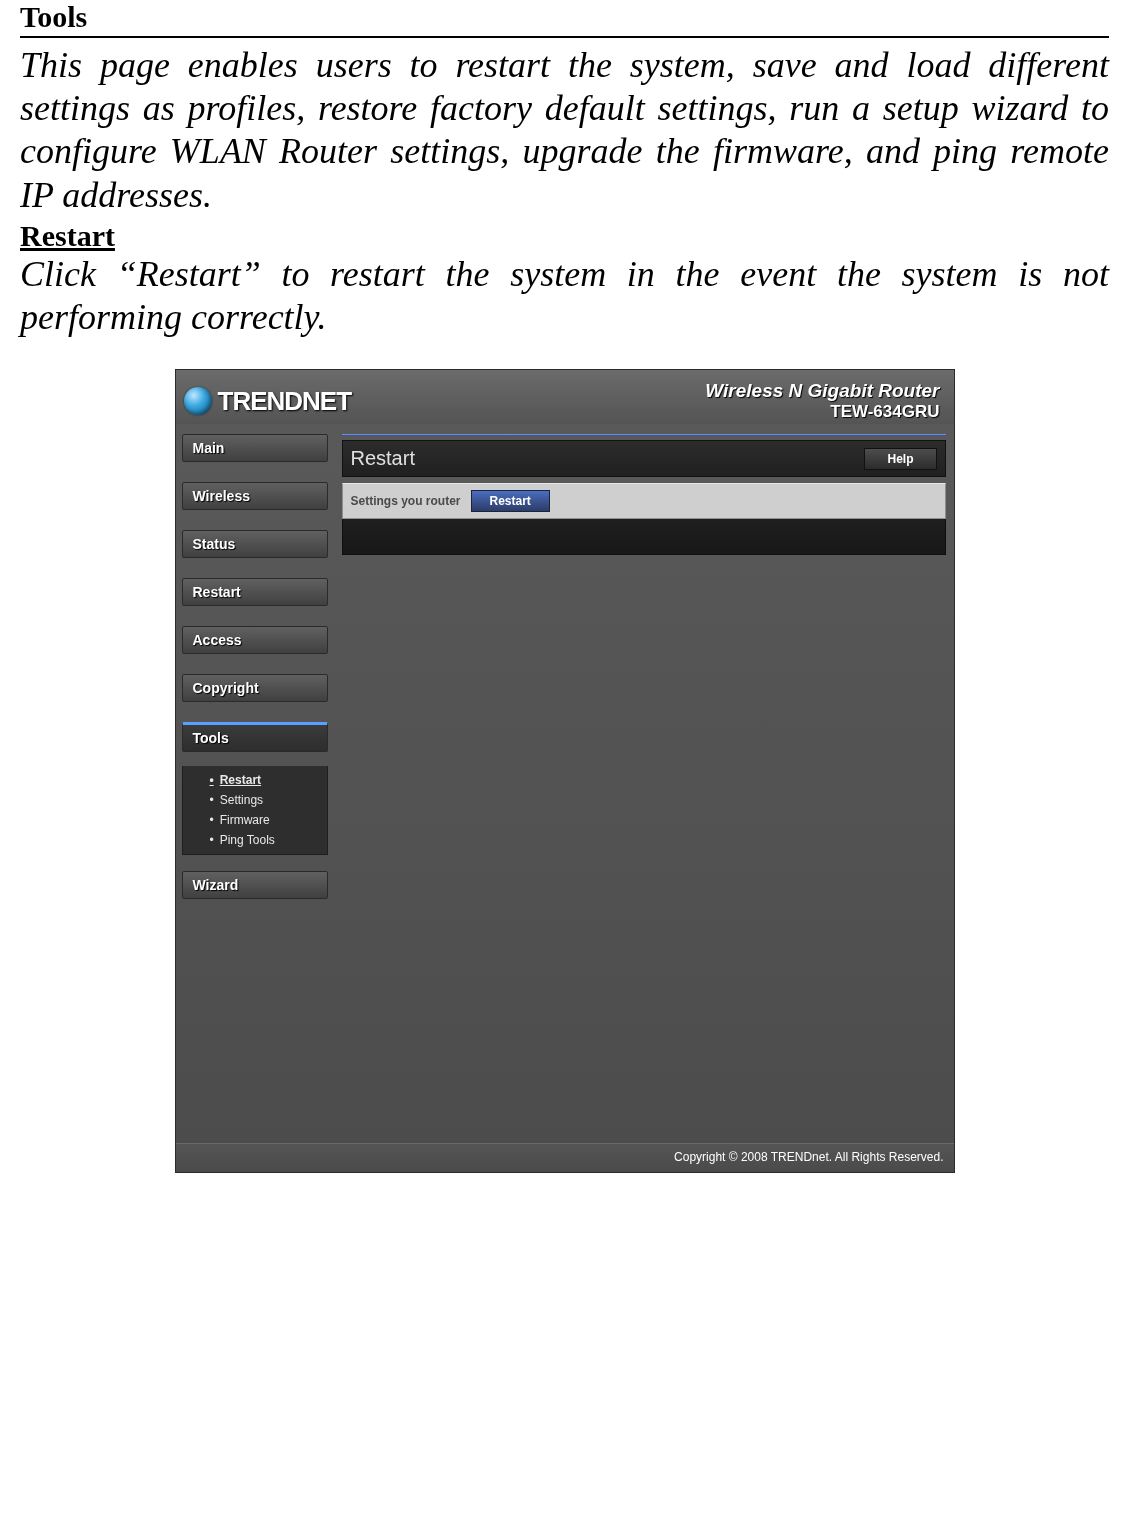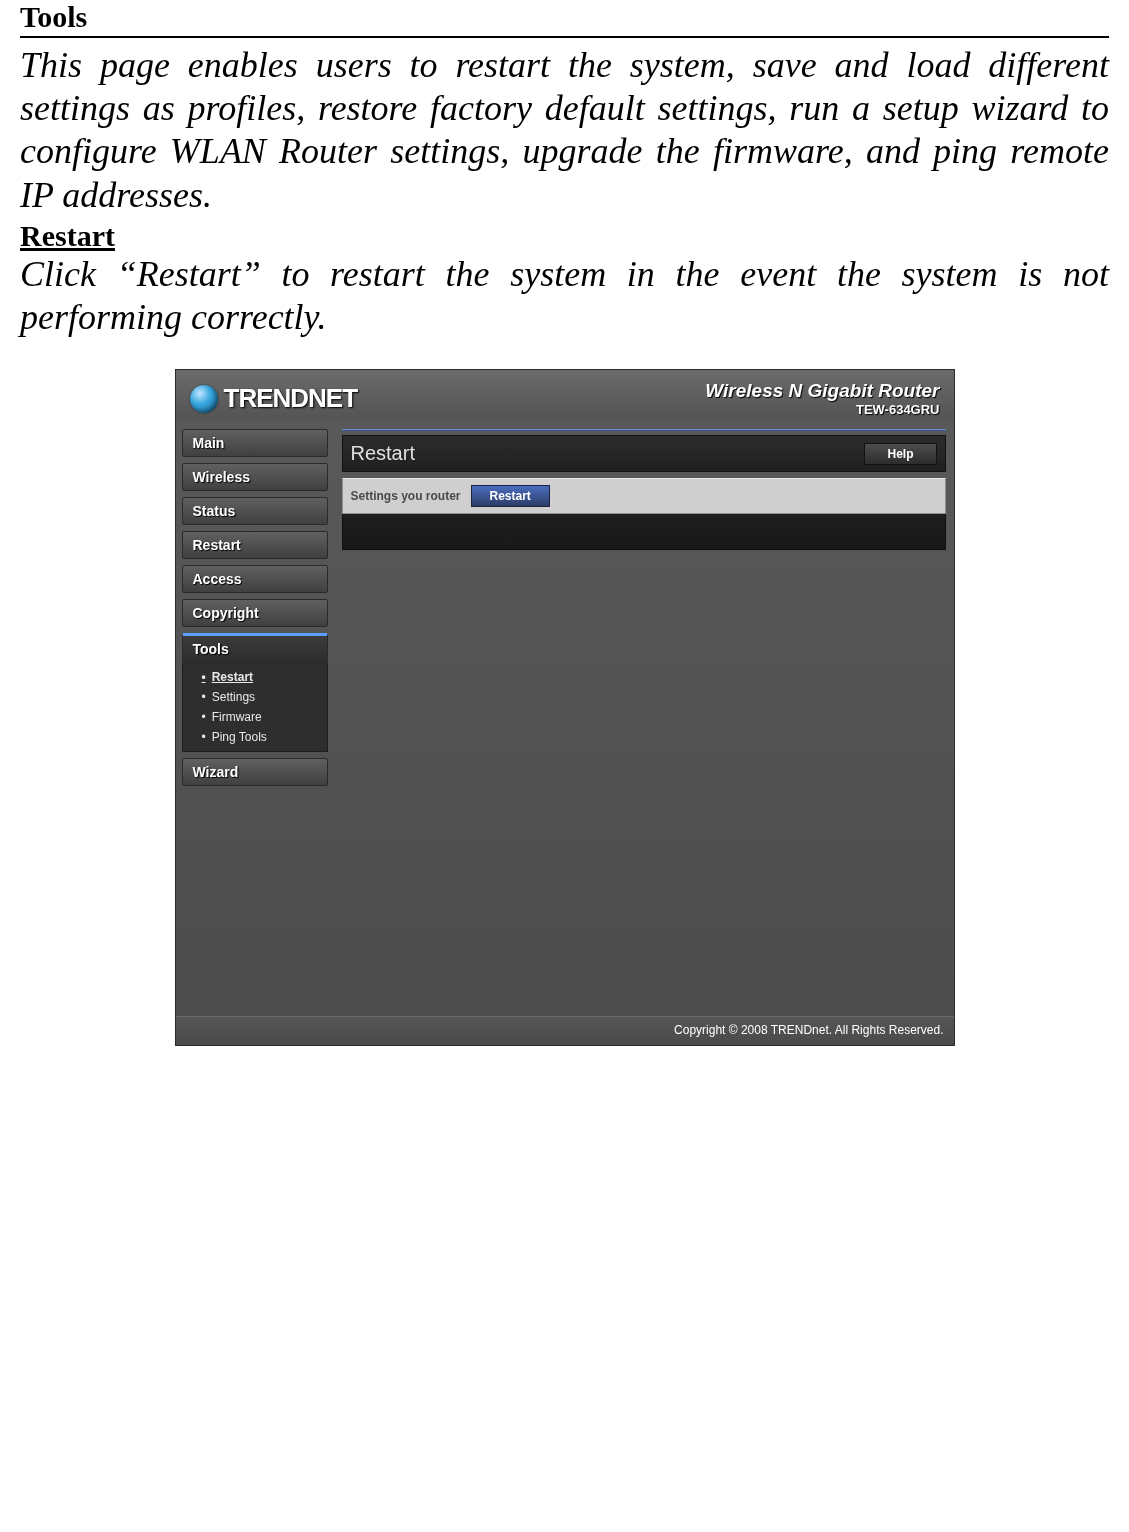--- a/index.html
+++ b/index.html
@@ -39,21 +39,21 @@
   .router-ui {
     width: 780px;
     background: linear-gradient(#5a5a5a,#4c4c4c);
     border: 1px solid #2b2b2b;
     font-family: Arial, Helvetica, sans-serif;
     position: relative;
   }
   .router-header {
     display: flex;
     justify-content: space-between;
-    padding: 10px 14px 2px 14px;
+    padding: 10px 14px 2px 8px;
     background: linear-gradient(#6b6b6b,#545454);
   }
   .logo {
     display: flex;
     align-items: center;
     gap: 6px;
   }
   .logo-orb {
     width: 28px; height: 28px;
     border-radius: 50%;
@@ -69,52 +69,52 @@
     font-family: Arial, sans-serif;
   }
   .product-block { text-align: right; color:#fff; }
   .product-title {
     font-size: 19px;
     font-weight: bold;
     text-shadow: 1px 1px 1px #000;
     font-style: italic;
   }
   .product-model {
-    font-size: 13px;
+    font-size: 17px;
     font-weight: bold;
     text-shadow: 1px 1px 1px #000;
   }
   .router-body {
     display: flex;
     padding: 6px 0 0 0;
   }
 
   .sidebar { width: 158px; padding: 4px 6px; }
   .nav-item {
-    margin-bottom: 6px;
+    margin-bottom: 20px;
     padding: 5px 10px;
     font-size: 14px;
     font-weight: bold;
     color: #fff;
     background: linear-gradient(#606060,#404040);
     border: 1px solid #2a2a2a;
     border-radius: 2px;
     text-shadow: 1px 1px 1px #000;
     cursor: pointer;
   }
   .nav-item.active {
     border-top: 3px solid #5aa0ff;
     background: linear-gradient(#3b3b3b,#2d2d2d);
   }
   .subnav {
     background: #2e2e2e;
     border: 1px solid #1e1e1e;
     border-top: none;
-    margin: -6px 0 6px 0;
-    padding: 4px 5px;
+    margin: -6px 0 16px 0;
+    padding: 4px 13px;
   }
   .subnav-item {
     font-size: 12px;
     color: #e8e8e8;
     padding: 3px 6px 3px 14px;
     cursor: pointer;
   }
   .subnav-item .bullet { margin-right: 6px; }
   .subnav-item.current { text-decoration: underline; font-weight: bold; }
 

